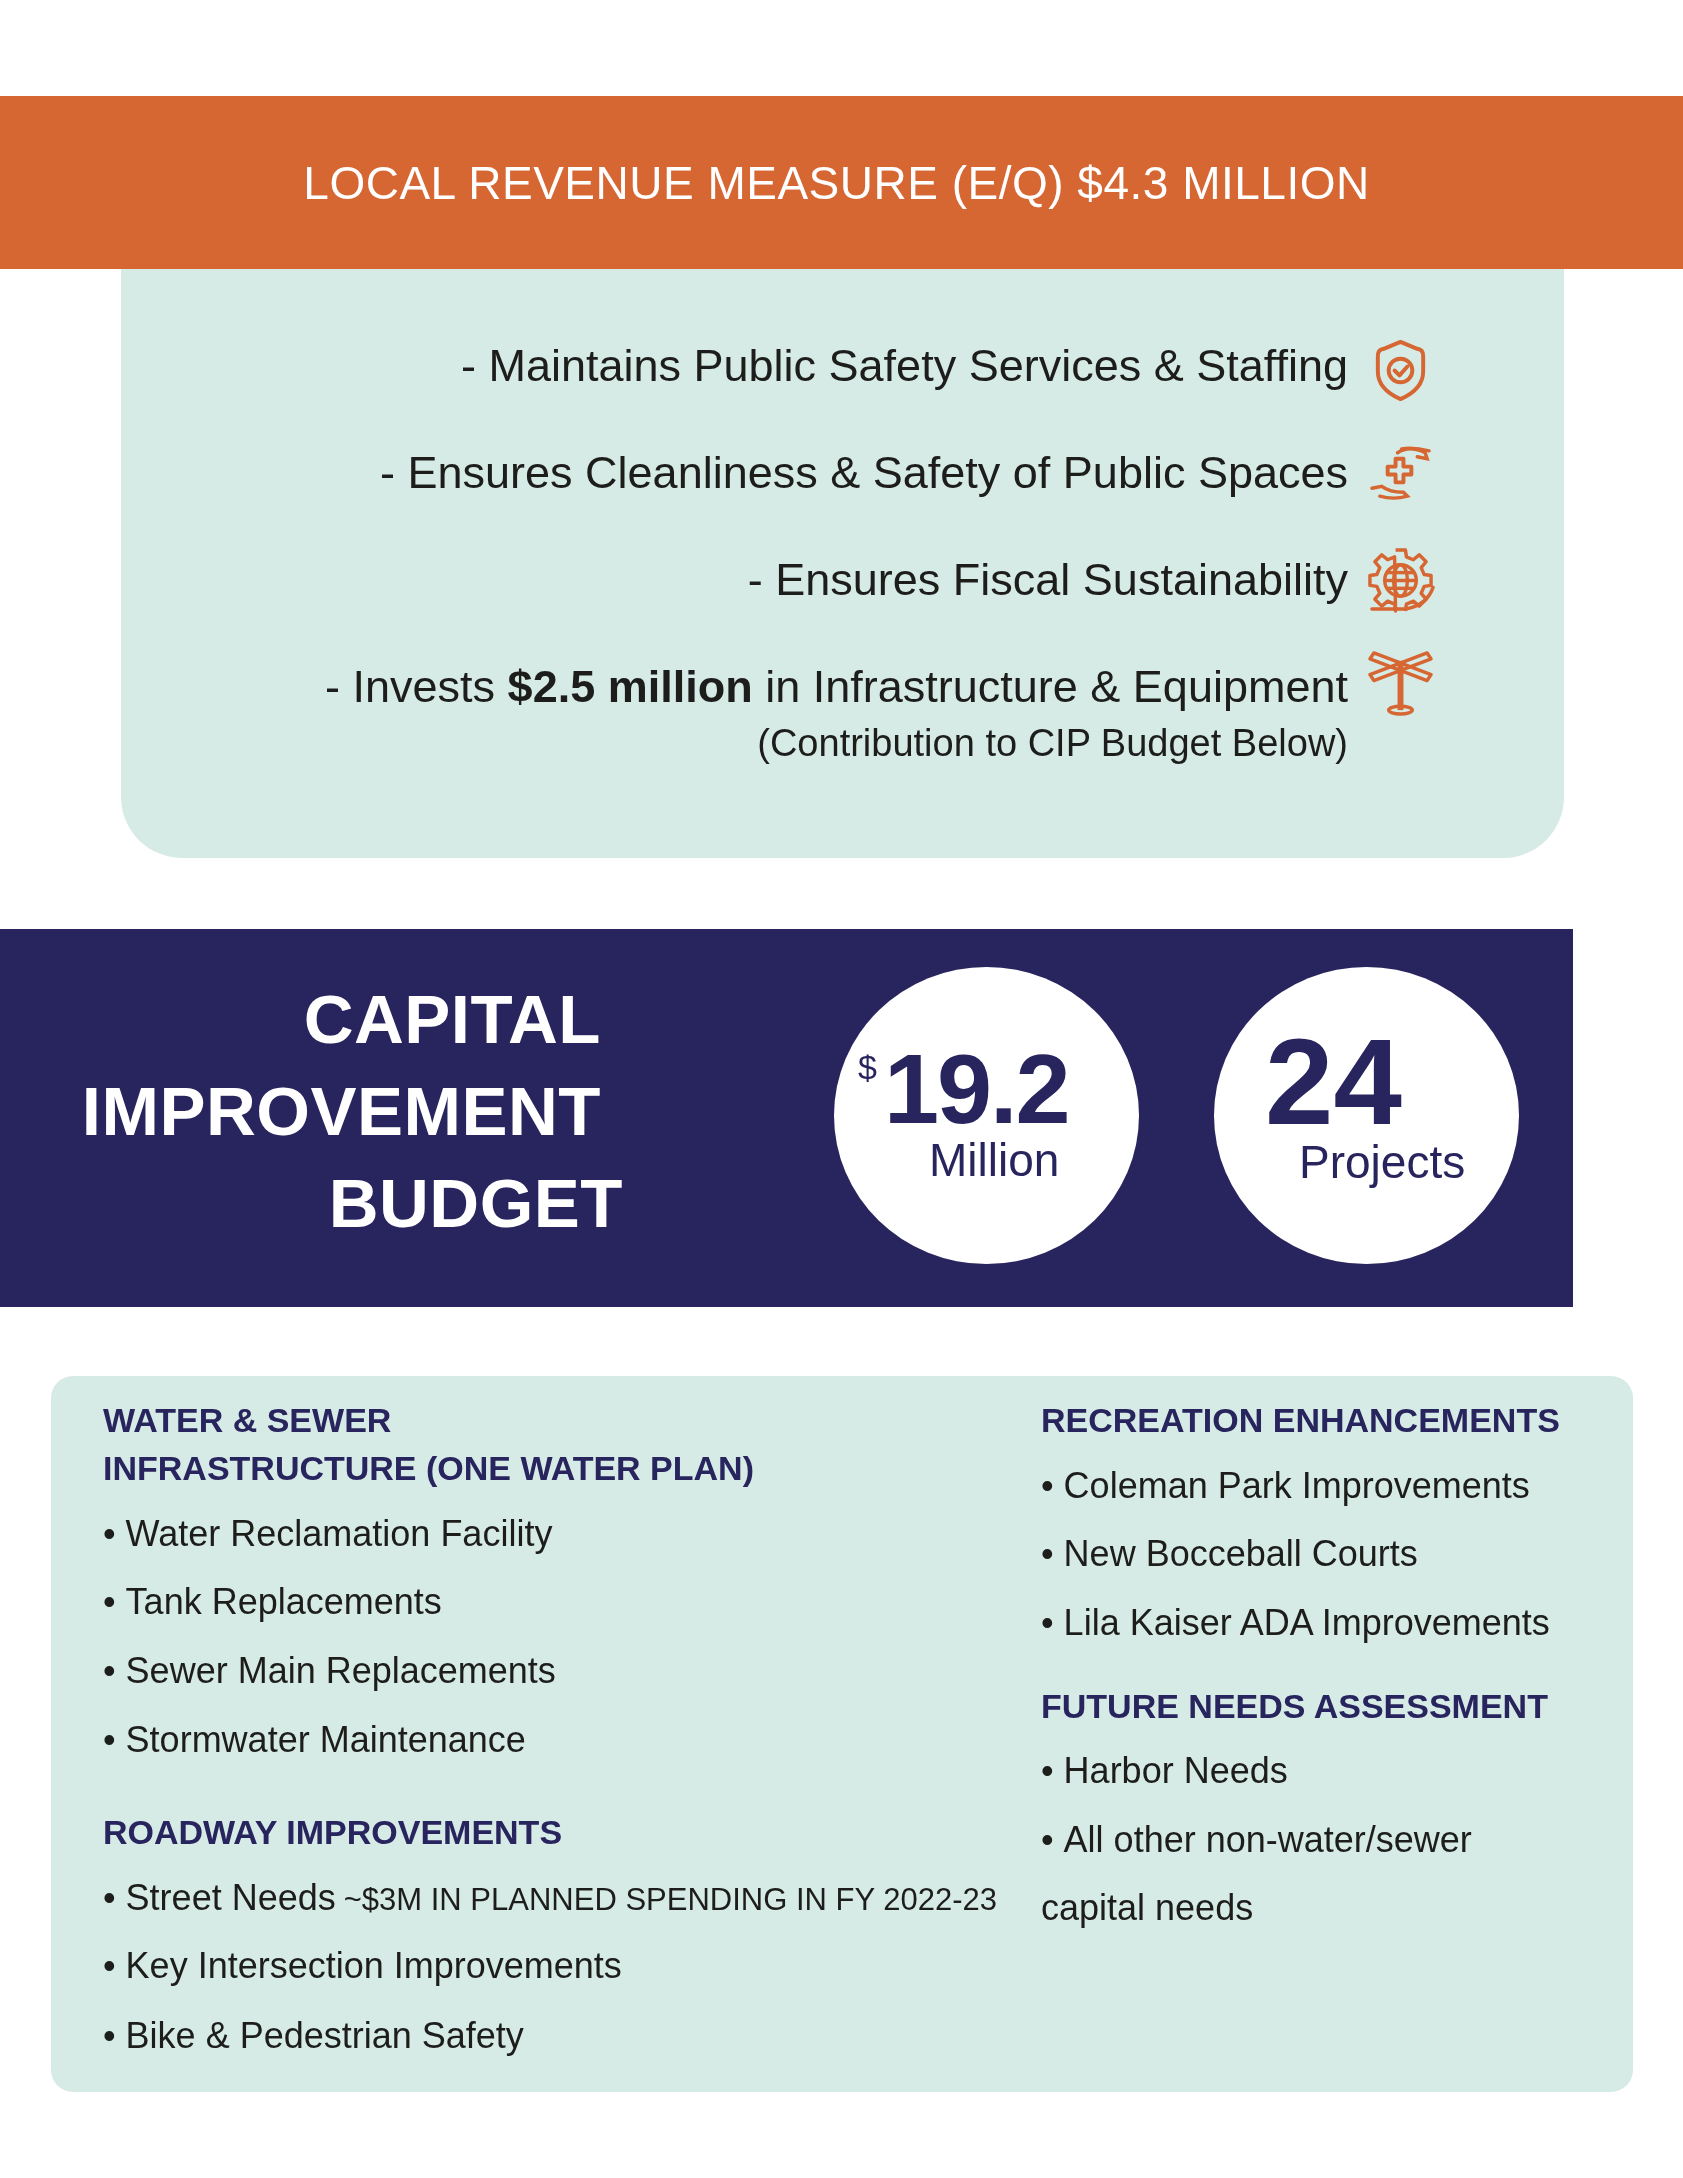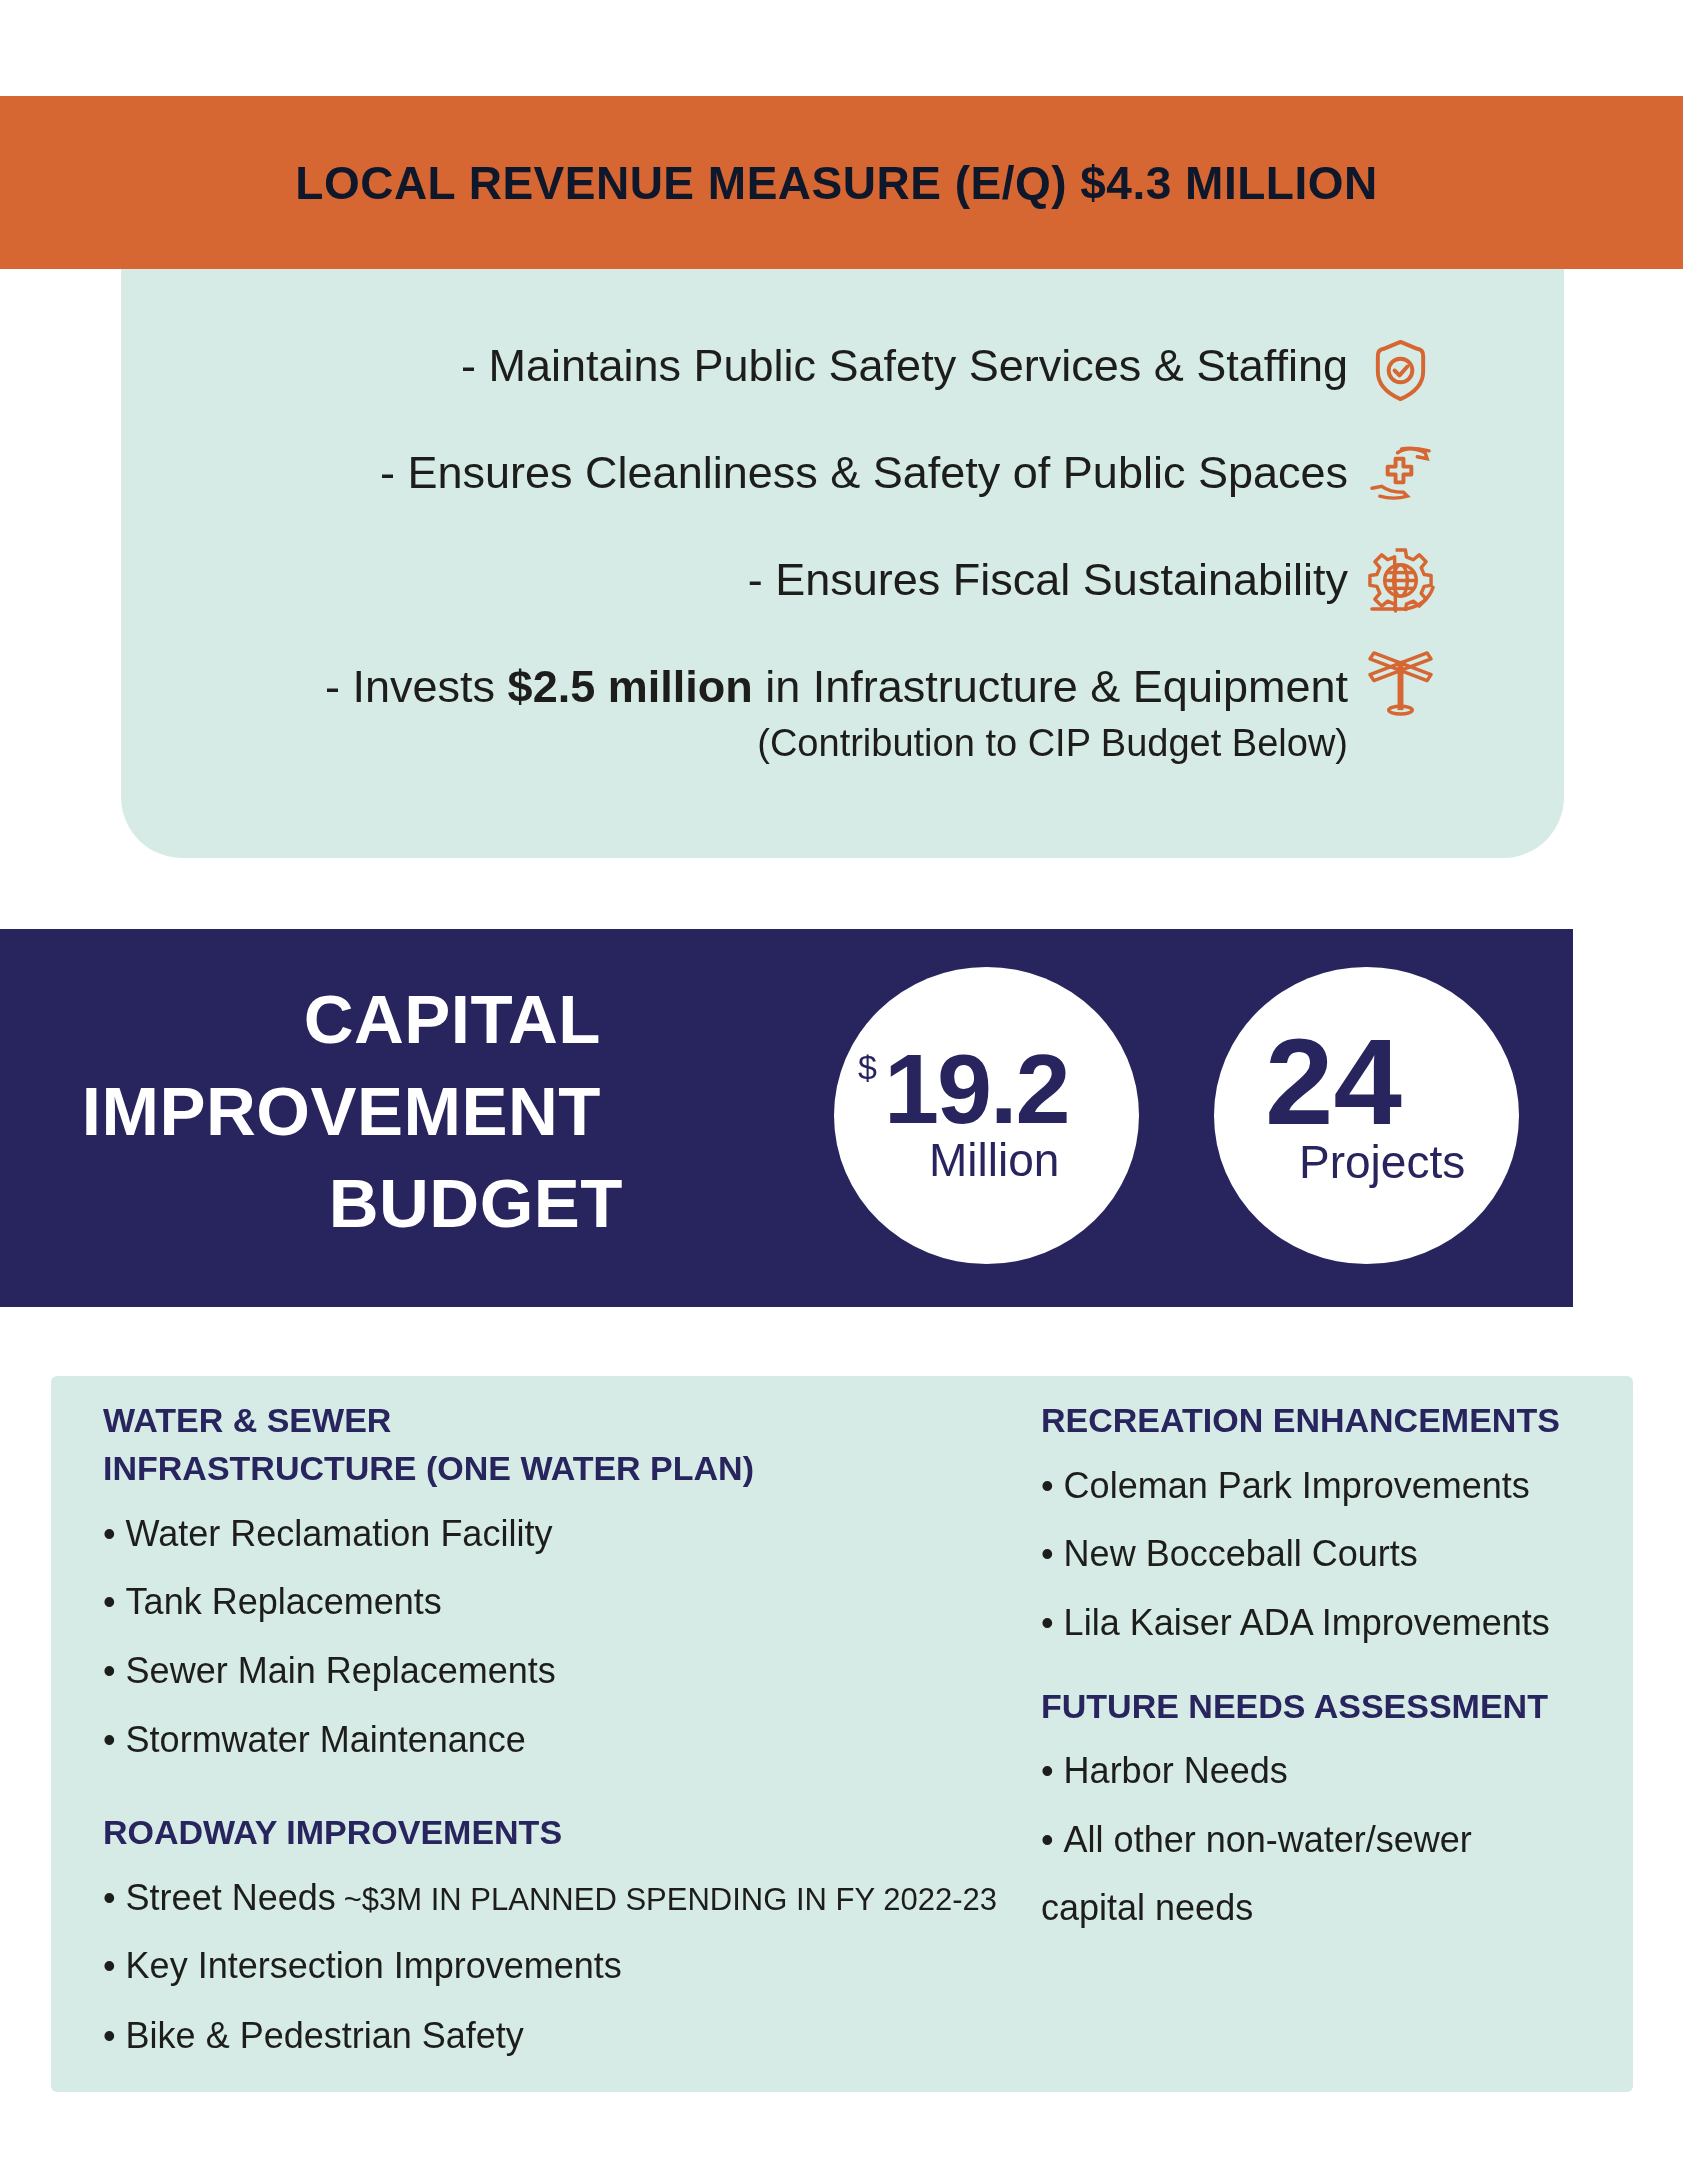--- a/index.html
+++ b/index.html
@@ -6,21 +6,21 @@
   body {
     width: 1683px; height: 2178px; position: relative;
     background: #ffffff; overflow: hidden;
     font-family: "Liberation Sans", "DejaVu Sans", sans-serif;
   }
   .orange-banner {
     position: absolute; left: 0; top: 96px; width: 1683px; height: 173px;
     background: #D66632; display: flex; align-items: center; justify-content: center;
   }
   .orange-banner .title {
-    color: #0f172a; font-weight: bold; font-size: 46px; letter-spacing: 0.5px;
+    color: #ffffff; font-weight: normal; font-size: 46px; letter-spacing: 0.5px;
     margin-left: -10px;
     text-align: center;
   }
   .top-card {
     position: absolute; left: 121px; top: 269px; width: 1443px; height: 589px;
     background: #D6EBE5; border-radius: 0 0 61px 61px;
   }
   .benefit-row {
     position: absolute; right: 216px; display: flex; align-items: center;
     color: #1d1d1b; font-size: 45px; white-space: nowrap;
@@ -41,21 +41,21 @@
   }
   .stat-circle {
     position: absolute; width: 305px; height: 297px; border-radius: 50%;
     background: #ffffff; color: #28245E;
   }
   .stat-circle .big { position: absolute; font-weight: bold; white-space: nowrap; }
   .stat-circle .unit { position: absolute; font-size: 46px; white-space: nowrap; }
   .stat-circle .sup { position: absolute; font-size: 34px; }
   .bottom-card {
     position: absolute; left: 51px; top: 1376px; width: 1582px; height: 716px;
-    background: #D6EBE5; border-radius: 6px;
+    background: #D6EBE5; border-radius: 22px;
   }
   .sec-head {
     position: absolute; color: #28245E; font-weight: bold; font-size: 34px; white-space: nowrap; line-height: 48px;
   }
   .bullet {
     position: absolute; color: #1d1d1b; font-size: 36px; white-space: nowrap;
   }
   .bullet .dot { margin-right: 10px; }
   .bullet .note { font-size: 31px; margin-left: 8px; }
 </style>

